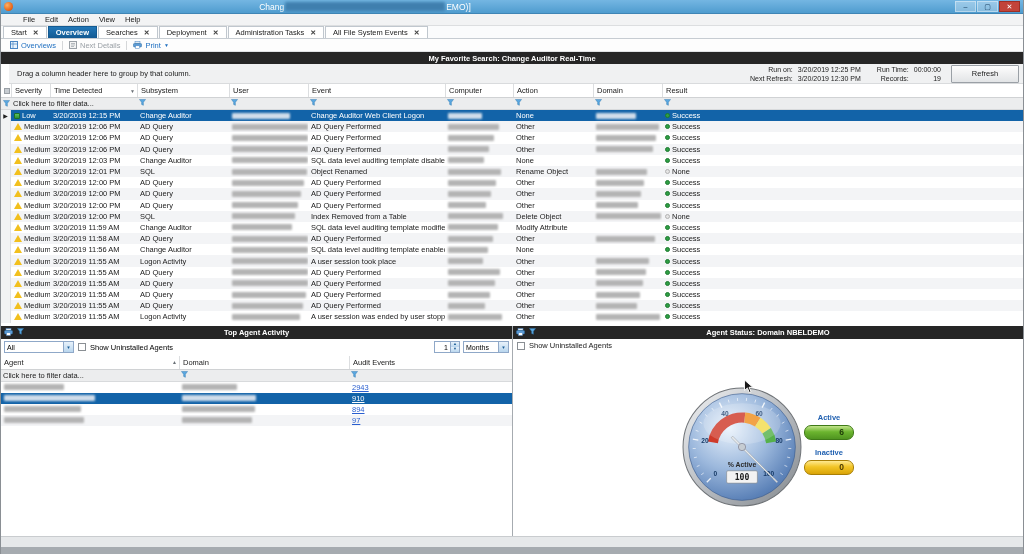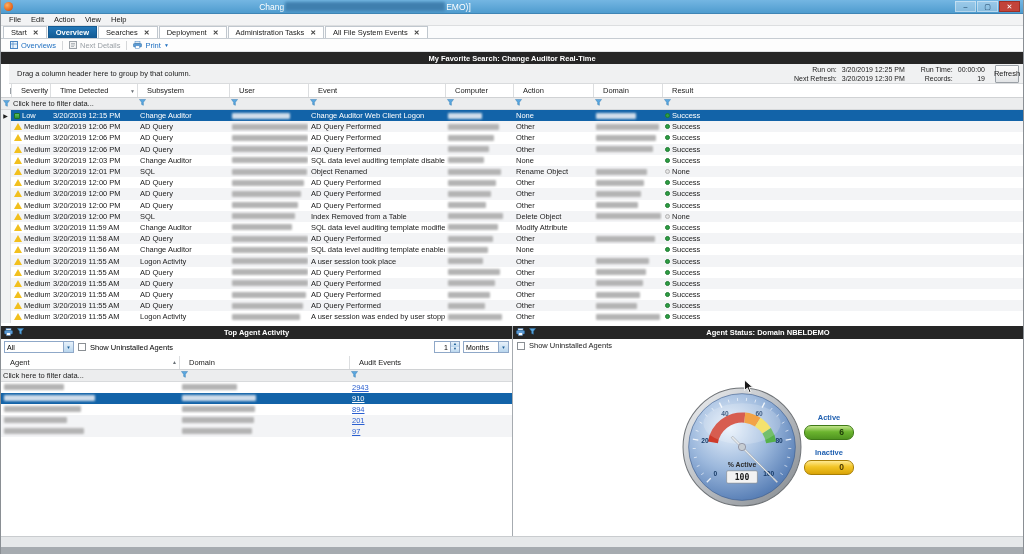--- a/index.html
+++ b/index.html
@@ -17,21 +17,21 @@
   .title { color:#fff; font-size:8.5px; display:flex; align-items:center; margin:0 auto; gap:1px; }
   .title-blur { width:160px; height:9px; background:#3f7fae; border-radius:1px; filter:blur(1.6px); }
   .winbtns { display:flex; gap:1px; margin-left:auto; }
   .winbtn { width:21px; height:11px; display:flex; align-items:center; justify-content:center;
             font-size:7px; color:#14395a; background:rgba(255,255,255,.30);
             border:1px solid rgba(255,255,255,.40); line-height:1; }
   .winbtn.close { background:#c2443a; color:#fff; border-color:#9c2f26; }
 
   
   .menubar { height:12px; background:#f2f3f4; border-bottom:1px solid #dcdee0; display:flex;
-             align-items:center; font-size:7.5px; color:#1a1a1a; padding-left:3px; flex:0 0 auto; }
+             align-items:center; font-size:7.5px; color:#1a1a1a; padding-left:17px; flex:0 0 auto; }
   .menu-item { padding:0 5px; }
   .tabbar { height:13px; background:#fafbfc; display:flex; align-items:flex-end;
             border-bottom:1px solid #c6ccd2; padding-left:2px; flex:0 0 auto; }
   .tab { height:12px; display:flex; align-items:center; padding:0 7px; font-size:7.5px;
          border:1px solid #c0c7ce; border-bottom:none; background:#fff; margin-right:1px;
          color:#222; gap:6px; white-space:nowrap; }
   .tab.active { background:linear-gradient(#2277b8,#135a92); color:#fff; font-weight:bold;
                 border-color:#135a92; }
   .tab-close { font-size:7px; color:#444; font-weight:bold; }
   .toolbar { height:13px; background:#fdfdfd; border-bottom:1px solid #e0e2e4; display:flex;
@@ -44,30 +44,30 @@
 
   
   .fav-header { height:12px; background:#262626; color:#fff; font-size:7.5px; font-weight:bold;
                 display:flex; align-items:center; justify-content:center; flex:0 0 auto; }
   .info-row { height:20px; background:#f0f1f2; border-bottom:1px solid #d9dbdd; display:flex;
               align-items:center; font-size:7.5px; color:#222; padding:0 4px; flex:0 0 auto;margin-left:8px; }
   .group-hint { margin-left:4px; }
   .refresh-info { margin-left:auto; display:flex; align-items:center; }
   .ri-col { display:grid; grid-template-columns:auto auto; gap:0 5px; text-align:right;
             font-size:7px; line-height:9px; margin-left:16px; }
-  .refresh-btn { width:24px; height:18px; background:linear-gradient(#fdfdfd,#e2e4e6);
+  .refresh-btn { width:68px; height:18px; background:linear-gradient(#fdfdfd,#e2e4e6);
                  border:1px solid #9aa0a6; font-size:7.5px; display:flex; align-items:center;
                  justify-content:center; margin-left:10px; border-radius:1px;text-align:right; }
 
   
   .ggrid { display:grid; grid-template-columns:10px 39px 87px 92px 79px 137px 68px 80px 69px 1fr;
            align-items:center; }
   .grid-header { height:14px; font-size:7.5px; color:#222; background:#fff;
                  border-bottom:1px solid #d0d2d4; flex:0 0 auto; }
-  .gh-cell { border-left:1px solid #dcdee0; padding-left:9px; height:100%; display:flex;
+  .gh-cell { border-left:1px solid #dcdee0; padding-left:3px; height:100%; display:flex;
              align-items:center; gap:3px; overflow:hidden; white-space:nowrap; }
   .gh-cell:first-child { border-left:none;gap:46px; }
   .sort-glyph { font-size:5px; color:#6a7076; margin-left:auto; margin-right:2px; }
   .hdr-sq { width:6px; height:6px; background:#c7ccd1; border:1px solid #9aa0a6; }
   .filter-row { height:12px; background:#ecedee; border-bottom:1px solid #d8dadc;
                 font-size:7.5px; color:#222; flex:0 0 auto; }
   .fr-cell { height:100%; display:flex; align-items:center; padding-left:2px; gap:2px; }
   .grid-body { flex:0 0 auto; }
   .g-row { height:11.2px; font-size:7.5px; color:#1a1a1a; background:#fff; }
   .g-row.alt { background:#f3f4f6; }
@@ -869,31 +869,20 @@
           </div>
           <div class="agrid a-row">
             <div class="cell">
               <span class="blur" style="width: 77px;"></span>
             </div>
             <div class="cell">
               <span class="blur" style="width: 73px;"></span>
             </div>
             <div class="cell">
               <span class="link">894</span>
-            </div>
-          </div>
-          <div class="agrid a-row alt">
-            <div class="cell">
-              <span class="blur" style="width: 63px;"></span>
-            </div>
-            <div class="cell">
-              <span class="blur" style="width: 72px;"></span>
-            </div>
-            <div class="cell">
-              <span class="link">201</span>
             </div>
           </div>
           <div class="agrid a-row alt">
             <div class="cell">
               <span class="blur" style="width: 80px;"></span>
             </div>
             <div class="cell">
               <span class="blur" style="width: 70px;"></span>
             </div>
             <div class="cell">

